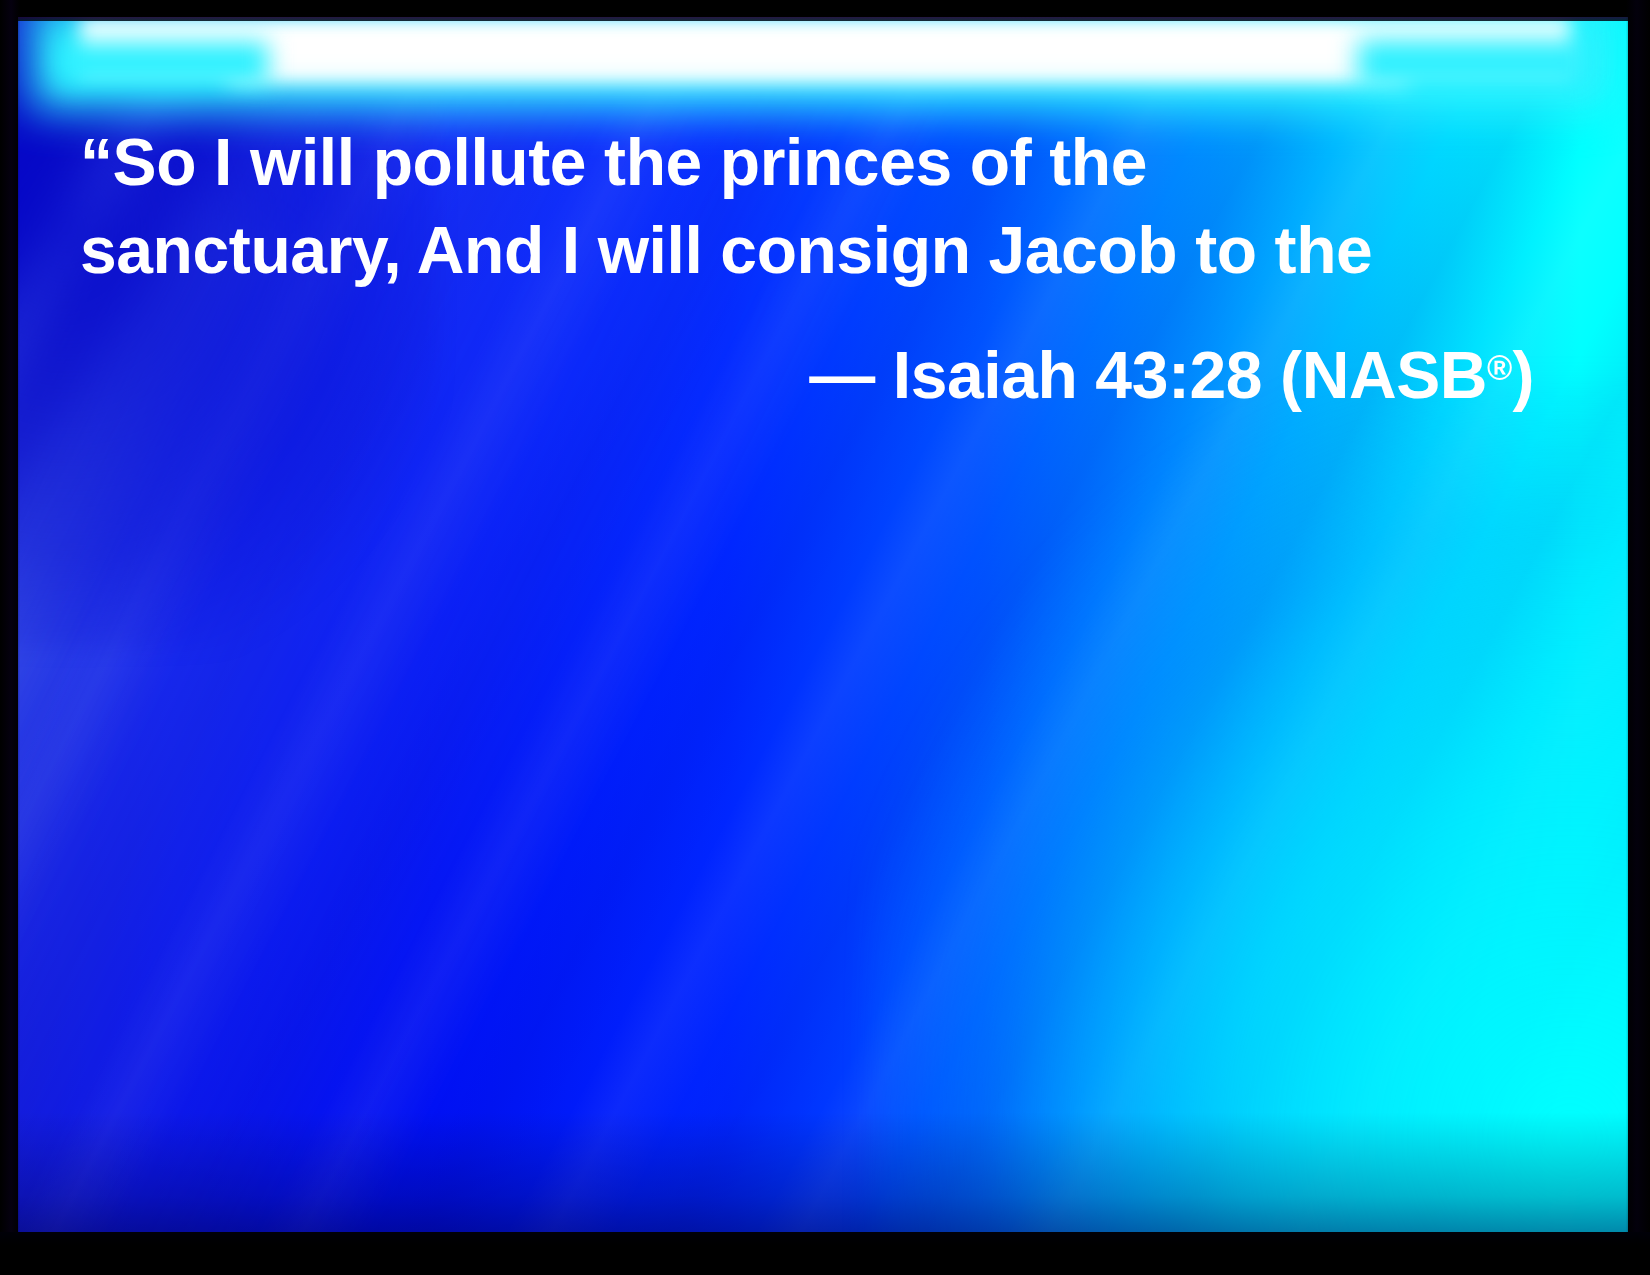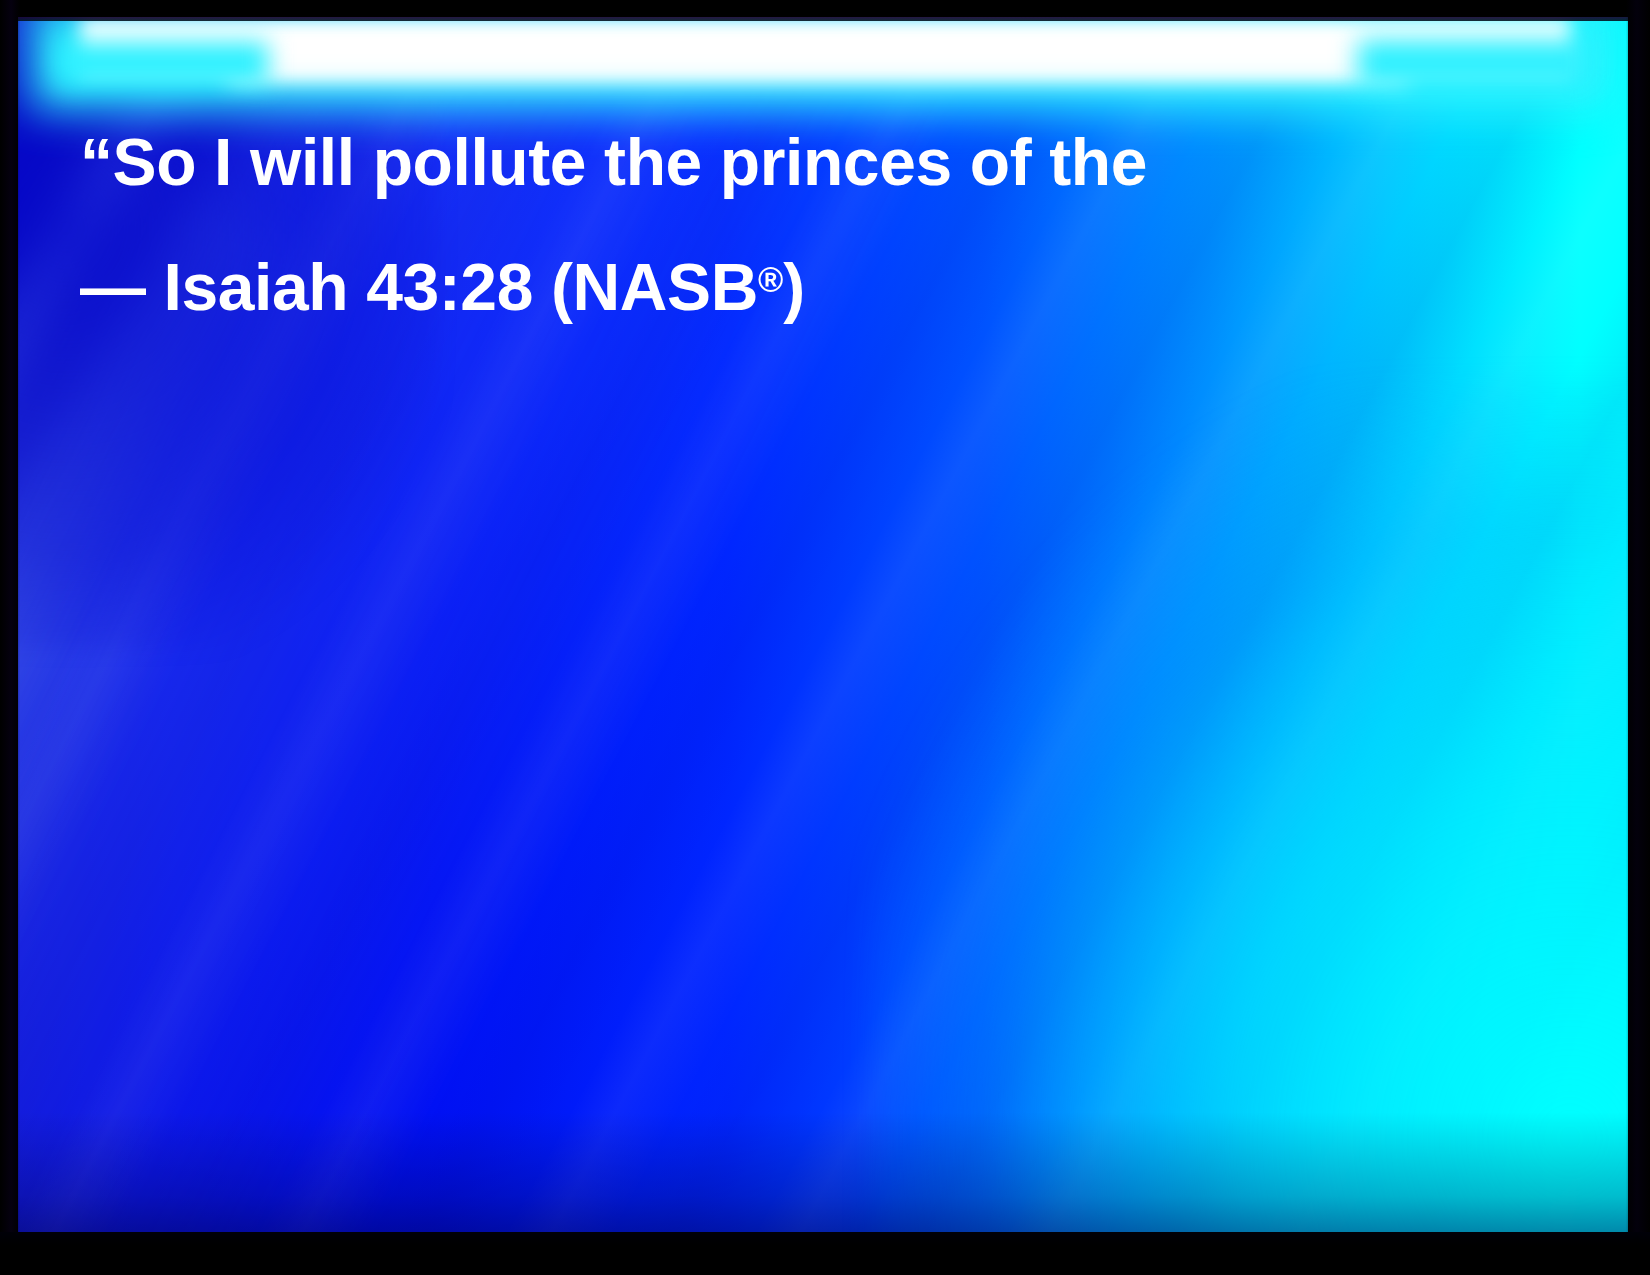--- a/index.html
+++ b/index.html
@@ -269,21 +269,21 @@
     font-size: 66px;
     line-height: 88px;
     letter-spacing: -0.4px;
   }
   #verse .line {
     display: block;
     white-space: pre;
   }
   #verse .attribution {
     display: block;
-    text-align: left;
+    text-align: right;
     padding-right: 6px;
     margin-top: 30px;
     white-space: pre;
   }
   #verse .reg {
     font-size: 0.52em;
     vertical-align: 0.52em;
     letter-spacing: 0;
   }
 </style>
@@ -310,20 +310,21 @@
       <div class="nick-left"></div>
       <div class="nick-right"></div>
     </div>
 
     <div id="top-black"></div>
     <div id="top-violet"></div>
   </div>
 
   <div id="verse">
     <span class="line">“So I will pollute the princes of the</span>
+    <span class="line">sanctuary, And I will consign Jacob to the</span>
     <span class="attribution"><span>— Isaiah 43:28 (NASB</span><span class="reg">®</span><span>)</span></span>
   </div>
 
   <div class="frame frame-top"></div>
   <div class="frame frame-left"></div>
   <div class="frame frame-right"></div>
   <div class="frame frame-bottom"></div>
 
 </div>
 

